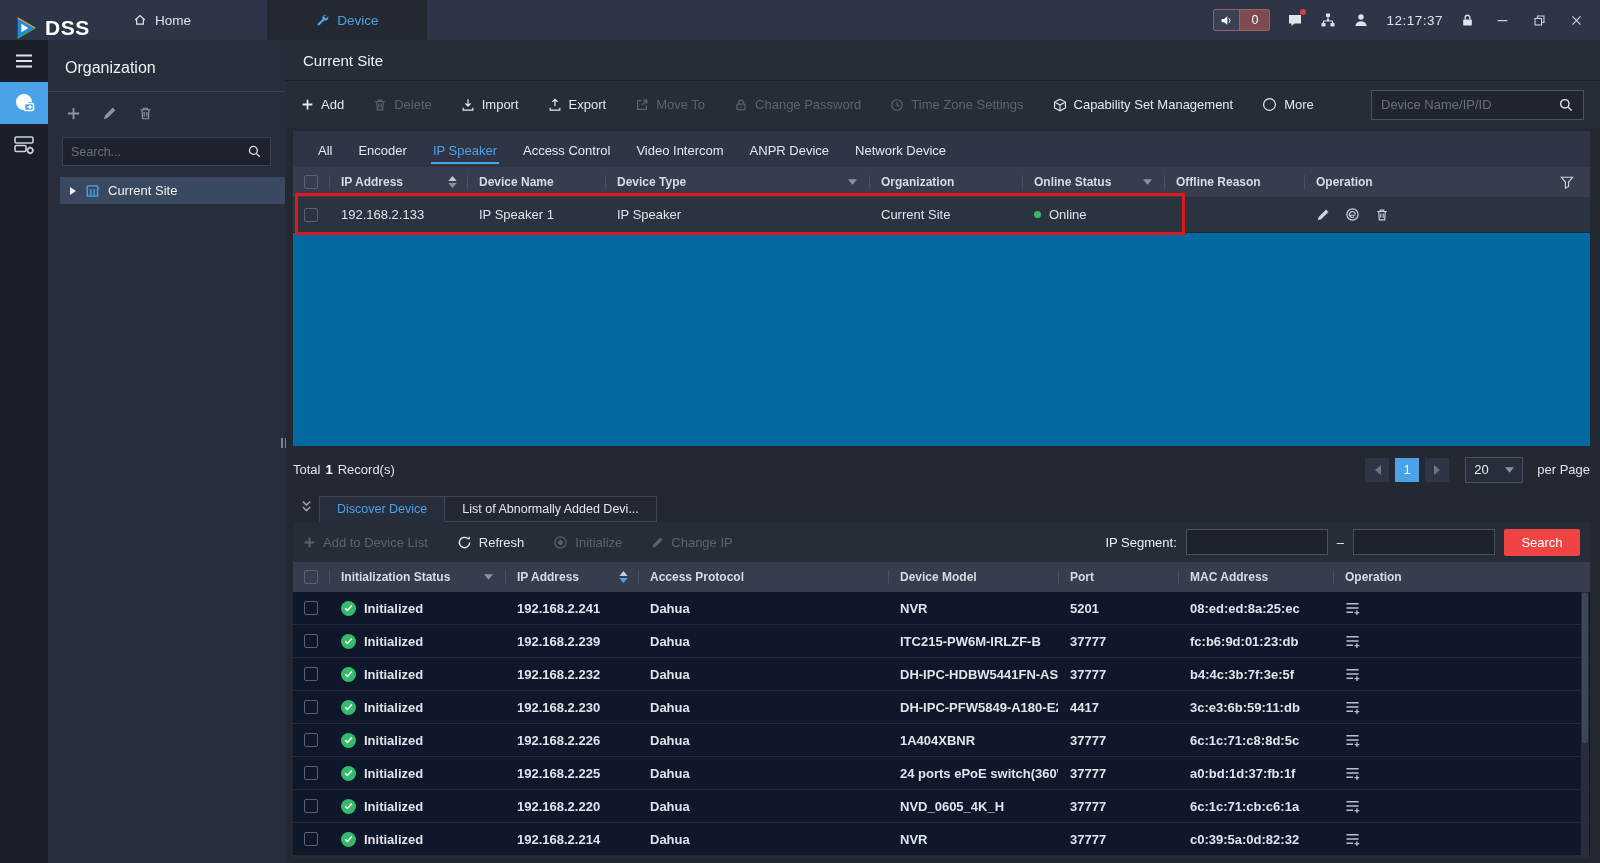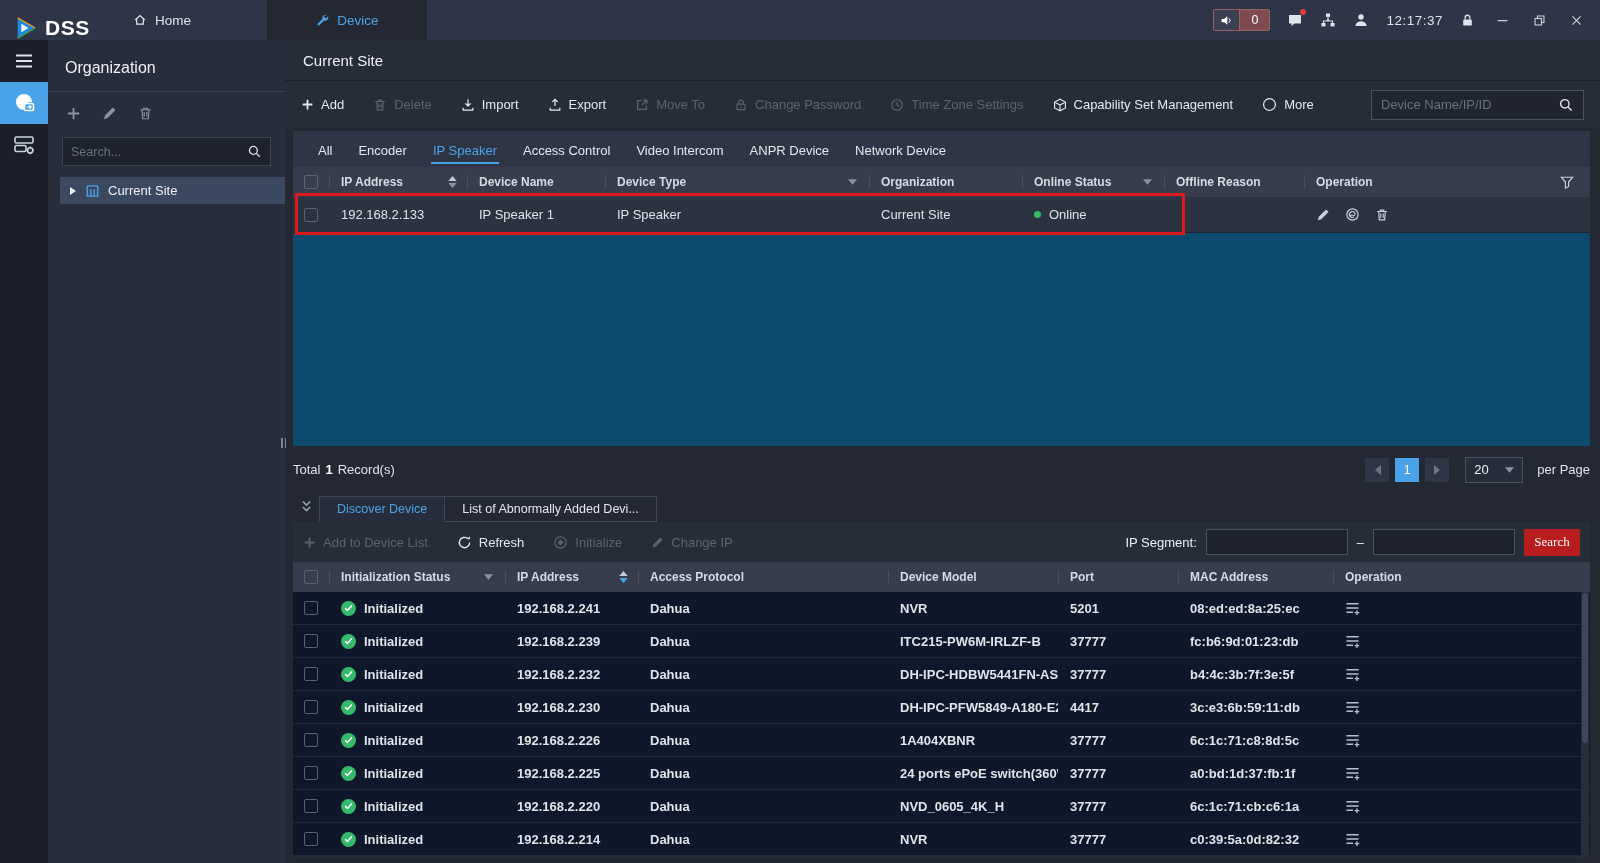--- a/index.html
+++ b/index.html
@@ -43,21 +43,21 @@
   
   .main { flex:1; position:relative; background:#232833; min-width:0; }
   .main-title { height:41px; line-height:41px; padding-left:18px; font-size:15px; background:#262c38; border-bottom:1px solid #1b202b; color:#eef0f4; }
   .toolbar { height:47px; display:flex; align-items:center; gap:29px; padding:0 16px; background:#262c38; }
   .tbtn { display:flex; align-items:center; gap:7px; font-size:13px; color:#e4e7ed; white-space:nowrap; }
   .tbtn.disabled { color:#5c6370; }
   .toolbar-search { margin-left:auto; display:flex; align-items:center; width:213px; height:30px; border:1px solid #4a5161; background:#20252f; padding:0 9px; }
   .toolbar-search input { flex:1; border:none; background:none; outline:none; color:#dfe3ea; font-size:13px; min-width:0; }
   .toolbar-search input::placeholder { color:#69707e; }
 
-  .device-panel { margin:3px 10px 0 8px; height:315px; background:#0c4a6e; position:relative; }
+  .device-panel { margin:3px 10px 0 8px; height:315px; background:#0369a1; position:relative; }
   .tabstrip { height:36px; background:#2f3544; display:flex; align-items:flex-end; padding-left:12px; }
   .tab { font-size:13px; color:#e4e7ed; padding:0 13px 9px; position:relative; }
   .tab.active { color:#4aa3e8; }
   .tab.active::after { content:""; position:absolute; left:11px; right:11px; bottom:3px; height:2px; background:#4aa3e8; }
 
   .thead { height:30px; background:#373d4d; display:flex; align-items:center; font-size:12px; font-weight:bold; color:#d6dae2; }
   .th { display:flex; align-items:center; position:relative; padding-left:12px; height:100%; }
   .th.sep::before { content:""; position:absolute; left:0; top:8px; bottom:8px; width:1px; background:#4a5060; }
   .trow { height:36px; background:#2b3240; display:flex; align-items:center; font-size:13px; color:#dfe3ea; border-bottom:1px solid #20252f; }
   .td { padding-left:12px; display:flex; align-items:center; overflow:hidden; white-space:nowrap; }
@@ -88,21 +88,21 @@
   .discover { margin:2px 10px 0 8px; position:relative; }
   .d-tabs { height:27px; display:flex; align-items:center; }
   .collapse-btn { width:26px; display:flex; align-items:center; justify-content:center; color:#9aa1ae; padding-bottom:5px; }
   .d-tab { height:26px; display:flex; align-items:center; padding:0 17px; font-size:12.5px; border:1px solid #3e4554; white-space:nowrap; }
   .d-tab.active { color:#4aa3e8; background:#272d3a; border-bottom-color:#272d3a; }
   .d-tab.plain { color:#e4e7ed; background:#232833; border-left:none; }
   .d-body { background:#262c38; }
   .d-toolbar { height:40px; display:flex; align-items:center; gap:29px; padding:0 10px; }
   .ipseg { margin-left:auto; display:flex; align-items:center; gap:9px; font-size:13px; color:#eef0f4; }
   .ipseg input { width:142px; height:26px; background:#1d222c; border:1px solid #4a5161; color:#dfe3ea; padding:0 6px; font-size:13px; outline:none; }
-  .search-btn { width:56px; height:27px; background:#b91c1c; color:#fff; border:none; font-size:13px; border-radius:2px; font-family:Liberation Serif, serif; }
+  .search-btn { width:76px; height:27px; background:#ef4444; color:#fff; border:none; font-size:13px; border-radius:2px; font-family:Liberation Sans, sans-serif; }
   .dc1 { width:36px; padding-left:0; justify-content:center; }
   .dc2 { width:176px; } .dc3 { width:133px; } .dc4 { width:250px; }
   .dc5 { width:170px; } .dc6 { width:120px; } .dc7 { width:155px; } .dc8 { flex:1; }
   .d-rows { height:266px; overflow:hidden; position:relative; }
   .d-row { height:33px; background:#0f172a; display:flex; align-items:center; font-size:13px; color:#dfe3ea; border-bottom:1px solid #232834;font-weight:bold; }
   .chk-circle { width:15px; height:15px; border-radius:50%; background:#35b96a; display:flex; align-items:center; justify-content:center; margin-right:8px; flex:none; }
   .op-list-icon { color:#b9c0cc; }
   .vscroll { position:absolute; right:1px; top:0; bottom:0; width:8px; background:#272d3a; }
   .vscroll .thumb { width:6px; height:150px; background:#3f4756; margin:1px auto 0; border-radius:3px; }
 

